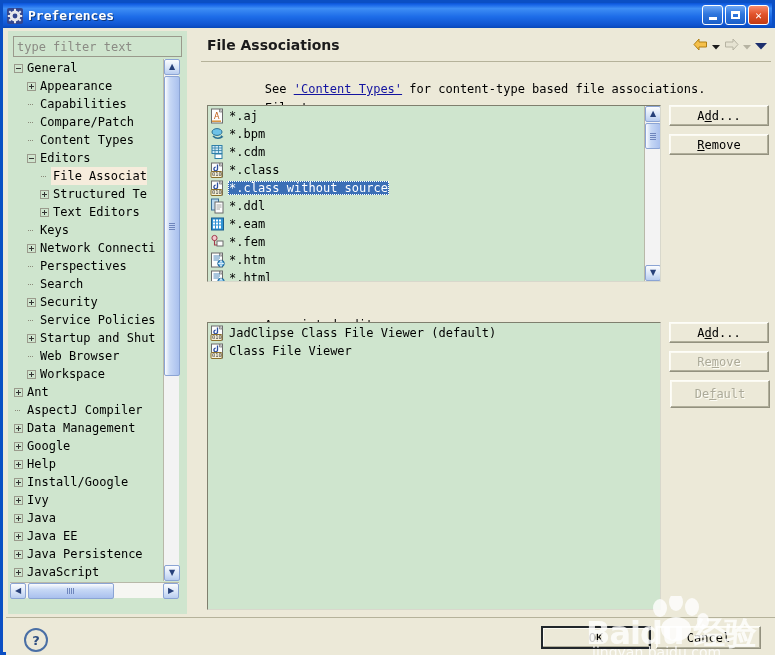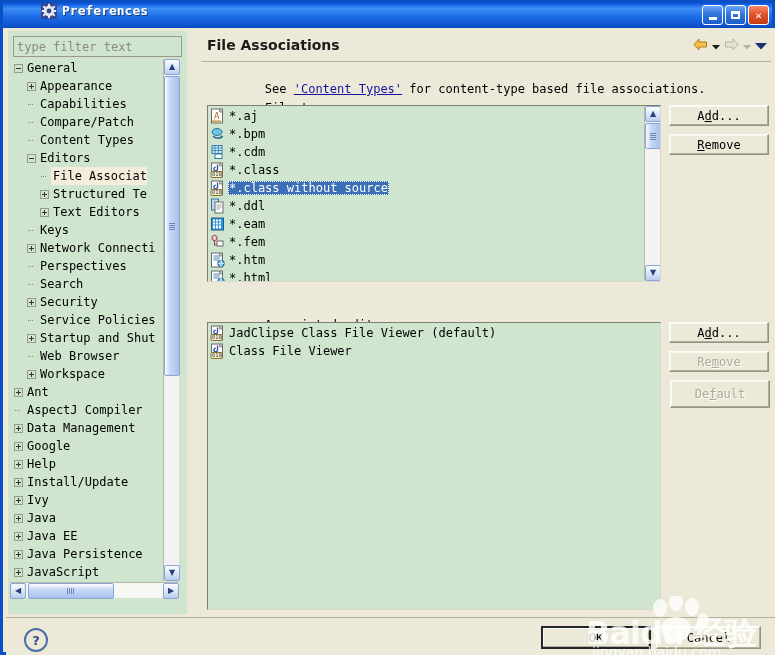--- a/index.html
+++ b/index.html
@@ -14,21 +14,21 @@
   
   #window{
     position:absolute;left:0;top:0;width:775px;height:655px;
     box-sizing:border-box;
     border:3px solid #0b4fc4;
     background:#ece9d8;
   }
   #titlebar{
     position:absolute;left:0;top:0;right:0;height:25px;
     background:linear-gradient(to bottom,#0a53d6 0%,#1a67e8 8%,#3e8ef5 22%,#1d6ce8 55%,#0f54d0 88%,#0848b8 100%);
-    display:flex;padding-left:34px;
+    display:flex;align-items:center;
   }
   #title-icon{
     width:16px;height:16px;margin-left:4px;margin-right:5px;
     position:relative;flex:none;
   }
   #title-text{
     color:#fff;font-family:"DejaVu Sans Mono","Liberation Mono",monospace;
     font-size:13px;font-weight:bold;
     text-shadow:1px 1px 0 rgba(0,0,0,.45);
     letter-spacing:0px;
@@ -396,21 +396,21 @@
             <span class="tlabel">Google</span>
           </div>
           <div class="trow">
             <span class="tspace" style="width: 4px;"></span>
             <span class="expander plus"></span>
             <span class="tlabel">Help</span>
           </div>
           <div class="trow">
             <span class="tspace" style="width: 4px;"></span>
             <span class="expander plus"></span>
-            <span class="tlabel">Install/Update</span>
+            <span class="tlabel">Install/Google</span>
           </div>
           <div class="trow">
             <span class="tspace" style="width: 4px;"></span>
             <span class="expander plus"></span>
             <span class="tlabel">Ivy</span>
           </div>
           <div class="trow">
             <span class="tspace" style="width: 4px;"></span>
             <span class="expander plus"></span>
             <span class="tlabel">Java</span>

